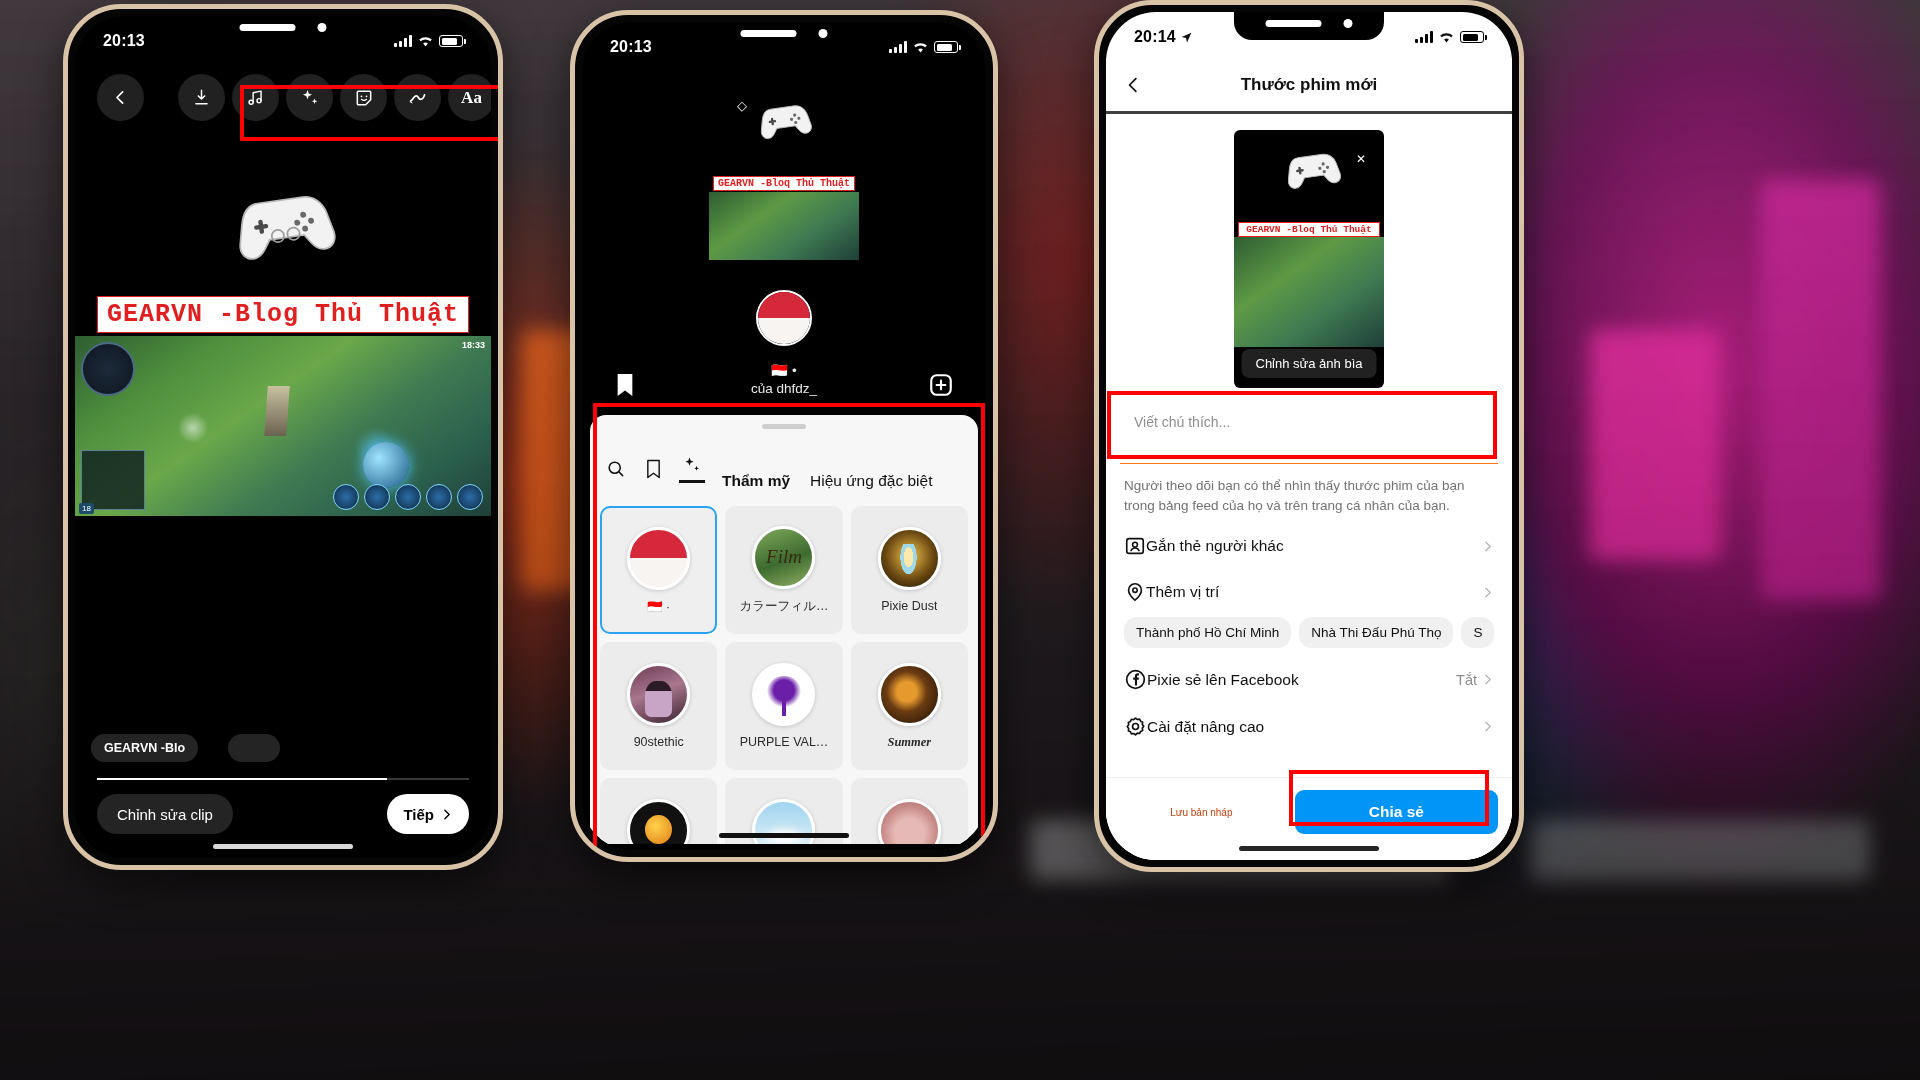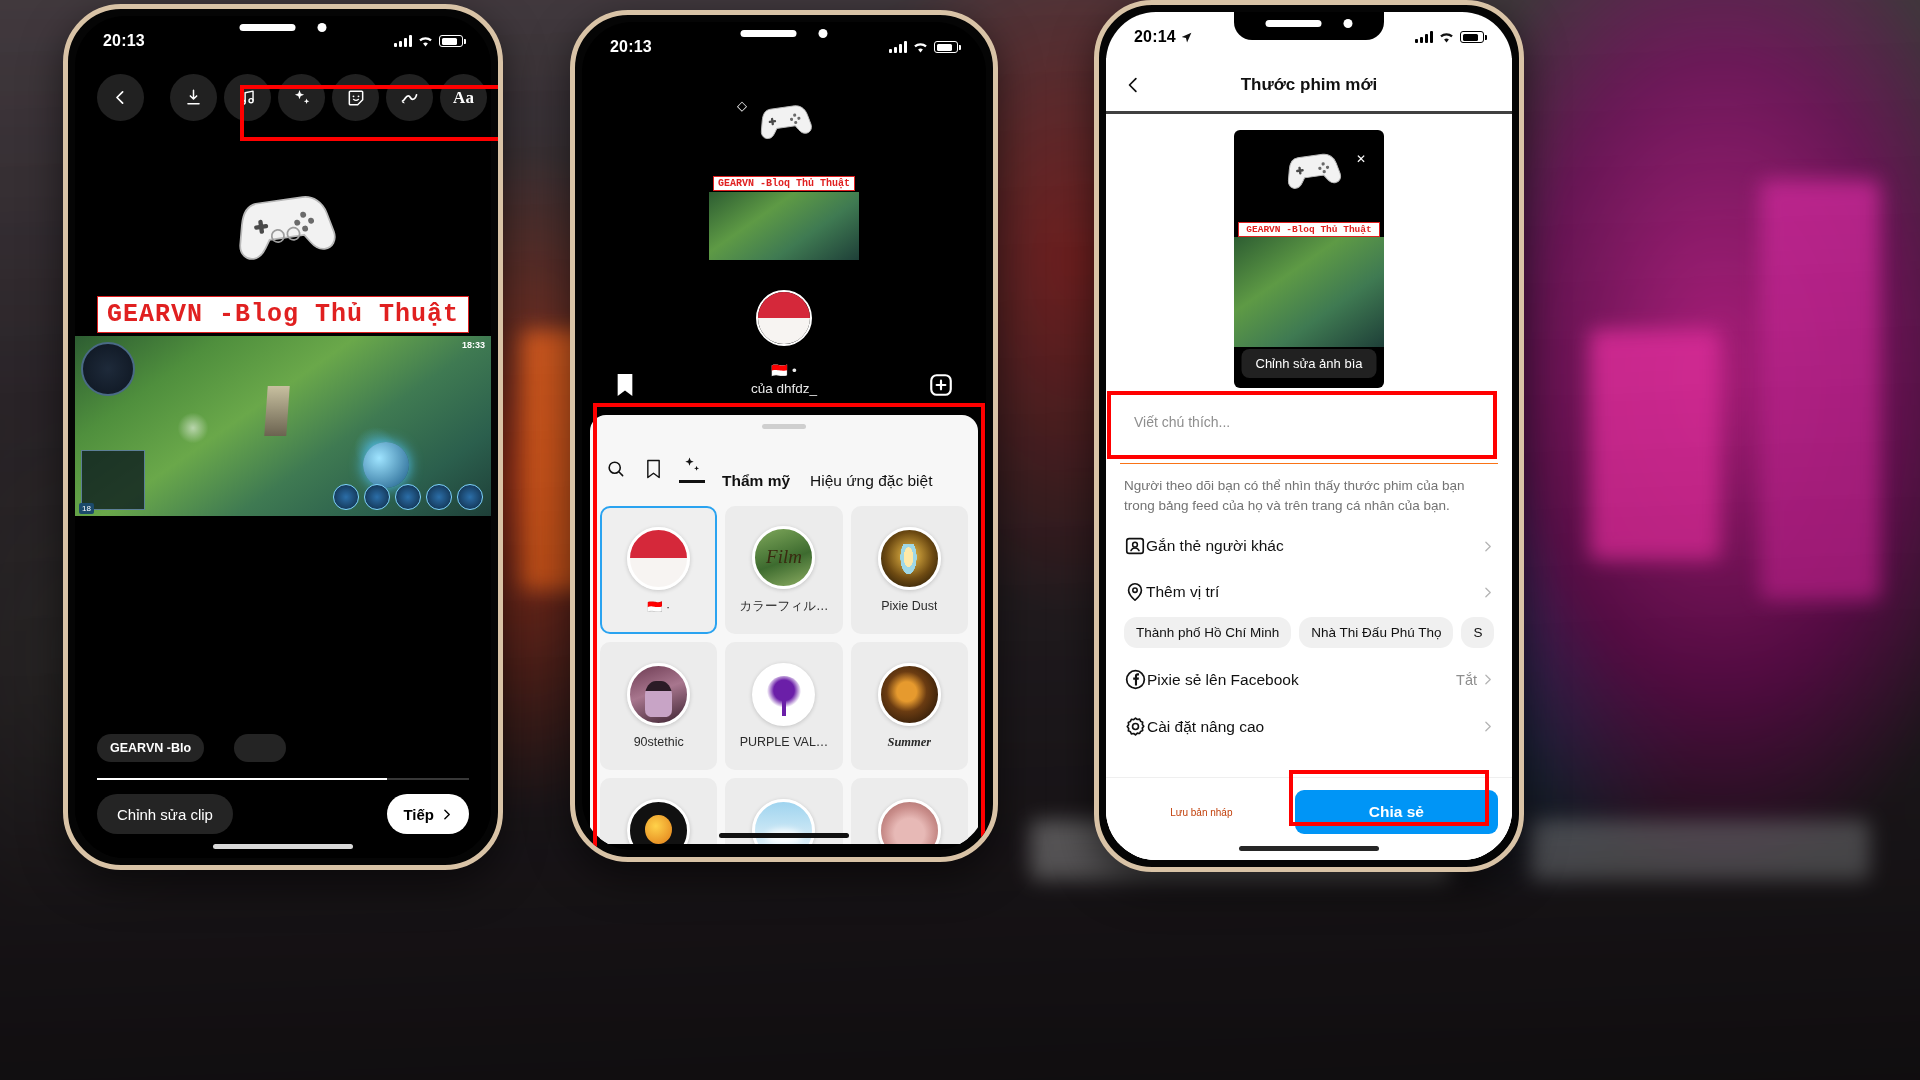--- a/index.html
+++ b/index.html
@@ -66,21 +66,21 @@
   .bars i:nth-child(1){height:4px} .bars i:nth-child(2){height:6px}
   .bars i:nth-child(3){height:9px} .bars i:nth-child(4){height:12px}
   .batt { width:24px; height:12px; border:1.6px solid currentColor; border-radius:3px; position:relative; }
   .batt::after{content:""; position:absolute; right:-4px; top:3px; width:2px;height:5px;background:currentColor;border-radius:0 1px 1px 0;}
   .batt i{position:absolute; left:1.5px; top:1.5px; bottom:1.5px; width:72%; background:currentColor; border-radius:1.5px; display:block;}
 
   
   .redbox { position:absolute; border:4px solid #ff0000; z-index:40; pointer-events:none; }
 
   
-  .p1-toolbar { position:absolute; top:58px; left:0; right:0; display:flex; align-items:flex-end; padding:0 22px; gap:4px; z-index:10;}
+  .p1-toolbar { position:absolute; top:58px; left:0; right:0; display:flex; align-items:flex-end; padding:0 22px; gap:12px; z-index:10;}
   .circ-btn {
     width:47px; height:47px; border-radius:50%;
     background:rgba(255,255,255,.13);
     display:flex; align-items:center; justify-content:center;
     color:#fff; flex:none;
   }
   .tool-row { display:flex; gap:7px; margin-left:22px; }
 
   .p1-canvas { position:absolute; top:122px; left:0; right:0; bottom:0; background:#000; }
   .gamepad { position:absolute; left:50%; top:48px; transform:translateX(-50%) rotate(-8deg); }
@@ -107,21 +107,21 @@
     background:radial-gradient(circle,#2b6ea8,#0d2740); border:1.5px solid #7fd4ff; display:block;}
   .game-img .orb { position:absolute; right:82px; bottom:28px; width:46px;height:46px;border-radius:50%;
     background:radial-gradient(circle at 35% 35%,#9fe4ff,#1a5a86); box-shadow:0 0 14px #4fc3f7; }
   .game-img .tower { position:absolute; left:46%; top:28%; width:22px; height:50px;
     background:linear-gradient(180deg,#c8c0a0,#6b6350); transform:skewX(-4deg); }
   .game-img .lvl { position:absolute; left:4px; bottom:2px; color:#fff; font-size:8px;
     background:#1b4a6b; padding:1px 3px; border-radius:2px;}
   .game-img .timer { position:absolute; right:6px; top:4px; color:#fff; font-size:9px; font-weight:700;}
 
   .p1-bottom { position:absolute; left:0; right:0; bottom:0; height:176px; }
-  .tag-row { position:absolute; left:22px; bottom:96px; display:flex; gap:30px; }
+  .tag-row { position:absolute; left:16px; bottom:96px; display:flex; gap:30px; }
   .tag-pill { height:28px; border-radius:14px; background:rgba(255,255,255,.14); color:#fff;
     display:flex; align-items:center; padding:0 13px; font-size:12.5px; font-weight:700; }
   .tag-pill.blank { width:52px; }
   .scrub { position:absolute; left:22px; right:22px; bottom:78px; height:2px; background:rgba(255,255,255,.22); }
   .scrub i{ position:absolute; left:0; top:0; bottom:0; width:78%; background:#fff; display:block;}
   .p1-actions { position:absolute; left:0; right:0; bottom:24px; display:flex;
      align-items:center; justify-content:space-between; padding:0 22px; }
   .btn-dark { height:40px; border-radius:20px; background:rgba(255,255,255,.14); color:#fff;
      display:flex; align-items:center; padding:0 20px; font-size:15px; }
   .btn-next { height:40px; border-radius:20px; background:#ffffff; color:#000;

